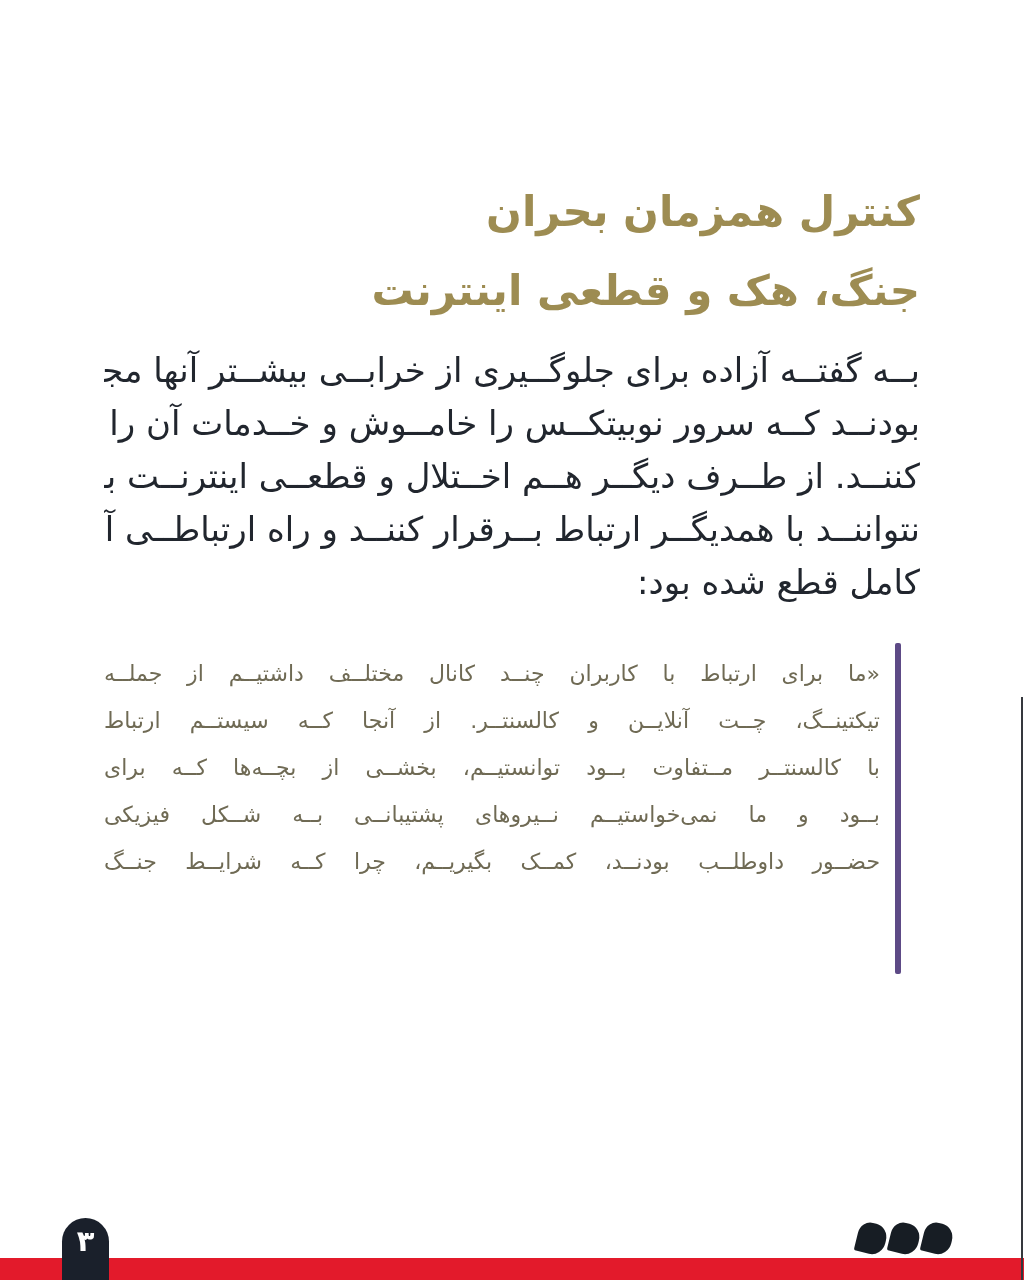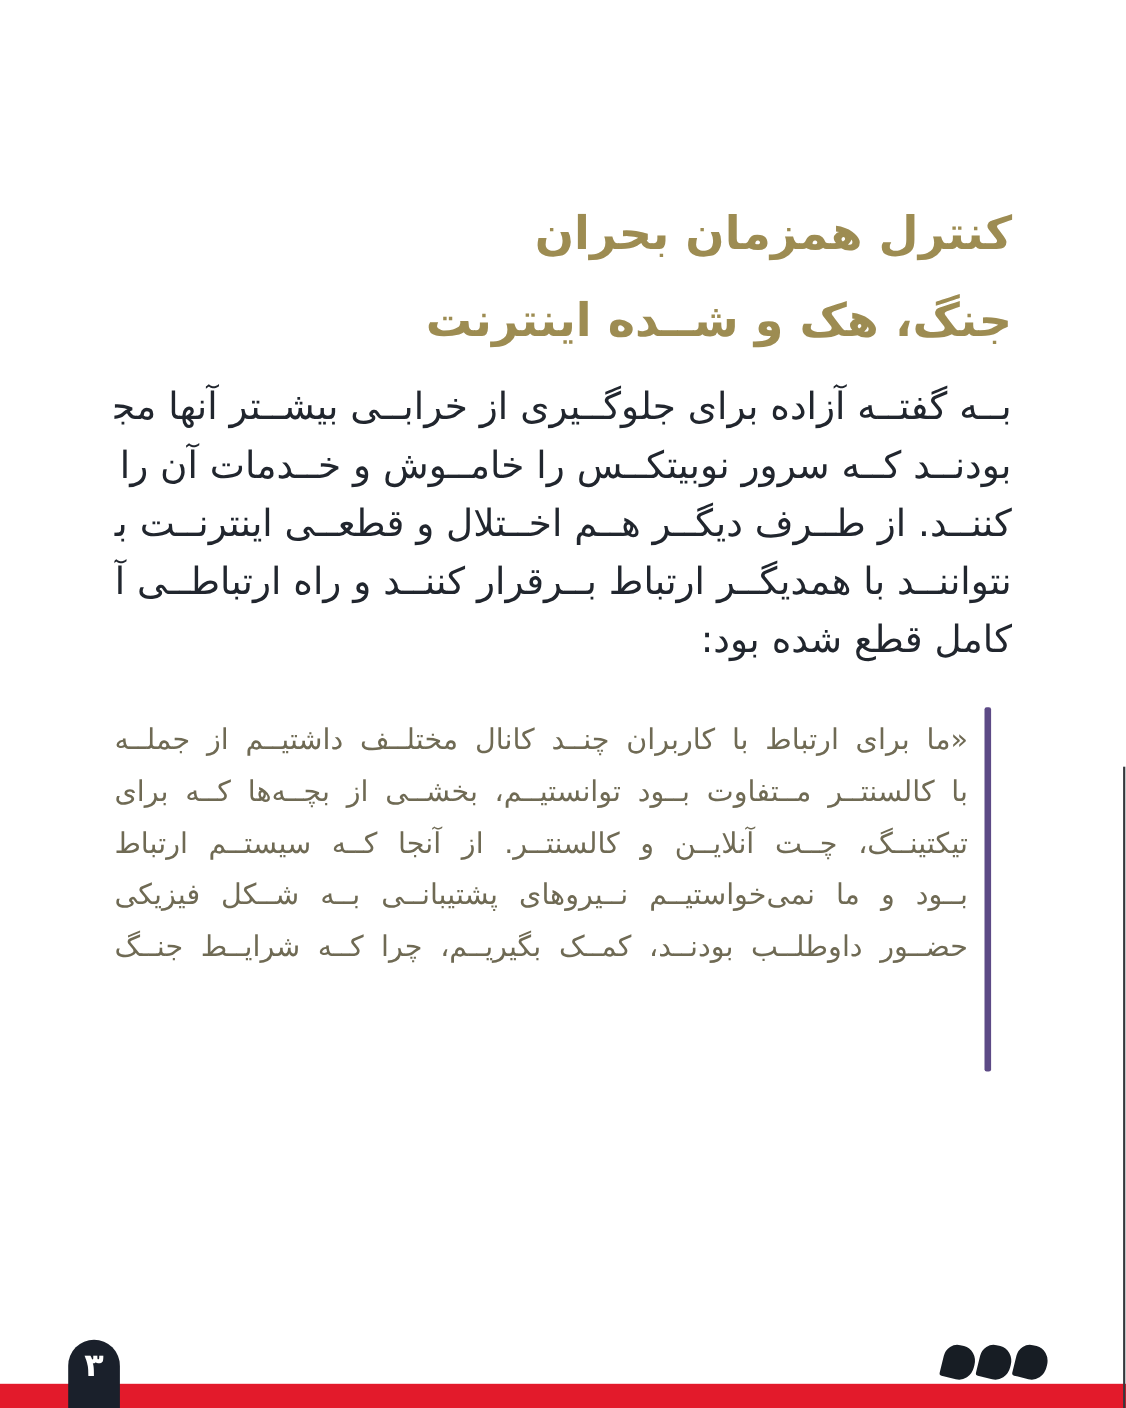--- a/index.html
+++ b/index.html
@@ -49,21 +49,21 @@
     width:6px;height:331px;
     background:#5d4a86;
     border-radius:2px;
   }
   .quote-par{
     position:absolute;
     top:650px;right:144px;
     width:776px;
     direction:rtl;
     color:#6f6a54;
-    font-size:26px;
+    font-size:22px;
     line-height:47px;
   }
   
   .footer-bar{
     position:absolute;
     left:0;bottom:0;
     width:100%;height:22px;
     background:#e31a2b;
   }
   .page-tab{
@@ -100,36 +100,36 @@
     z-index:4;
   }
 </style>
 </head>
 <body>
 
 <div class="page">
 
   <div class="heading">
     <div>کنترل همزمان بحران</div>
-    <div>جنگ، هک و شــده اینترنت</div>
+    <div>جنگ، هک و قطعی اینترنت</div>
   </div>
 
   <div class="body-par">
     <div class="jline">بــه گفتــه آزاده برای جلوگــیری از خرابــی بیشــتر آنها مجبــور شــده</div>
     <div class="jline">بودنــد کــه سرور نوبیتکــس را خامــوش و خــدمات آن را غیــرفعال</div>
     <div class="jline">کننــد. از طــرف دیگــر هــم اخــتلال و قطعــی اینترنــت بــه خاطــر</div>
     <div class="jline">نتواننــد با همدیگــر ارتباط بــرقرار کننــد و راه ارتباطــی آنها با کاربران</div>
     <div class="jline last">کامل قطع شده بود:</div>
   </div>
 
   <div class="quote-bar"></div>
   <div class="quote-par">
     <div class="jline">«ما برای ارتباط با کاربران چنــد کانال مختلــف داشتیــم از جملــه</div>
+    <div class="jline">تیکتینــگ، چــت آنلایــن و کالسنتــر. از آنجا کــه سیستــم ارتباط</div>
     <div class="jline">با کالسنتــر مــتفاوت بــود توانستیــم، بخشــی از بچــه‌ها کــه برای</div>
-    <div class="jline">تیکتینــگ، چــت آنلایــن و کالسنتــر. از آنجا کــه سیستــم ارتباط</div>
     <div class="jline">بــود و ما نمی‌خواستیــم نــیروهای پشتیبانــی بــه شــکل فیزیکی</div>
     <div class="jline">حضــور داوطلــب بودنــد، کمــک بگیریــم، چرا کــه شرایــط جنــگ</div>
   </div>
 
   <div class="footer-bar"></div>
 
   <div class="page-tab">
     <span>۳</span>
   </div>
 

